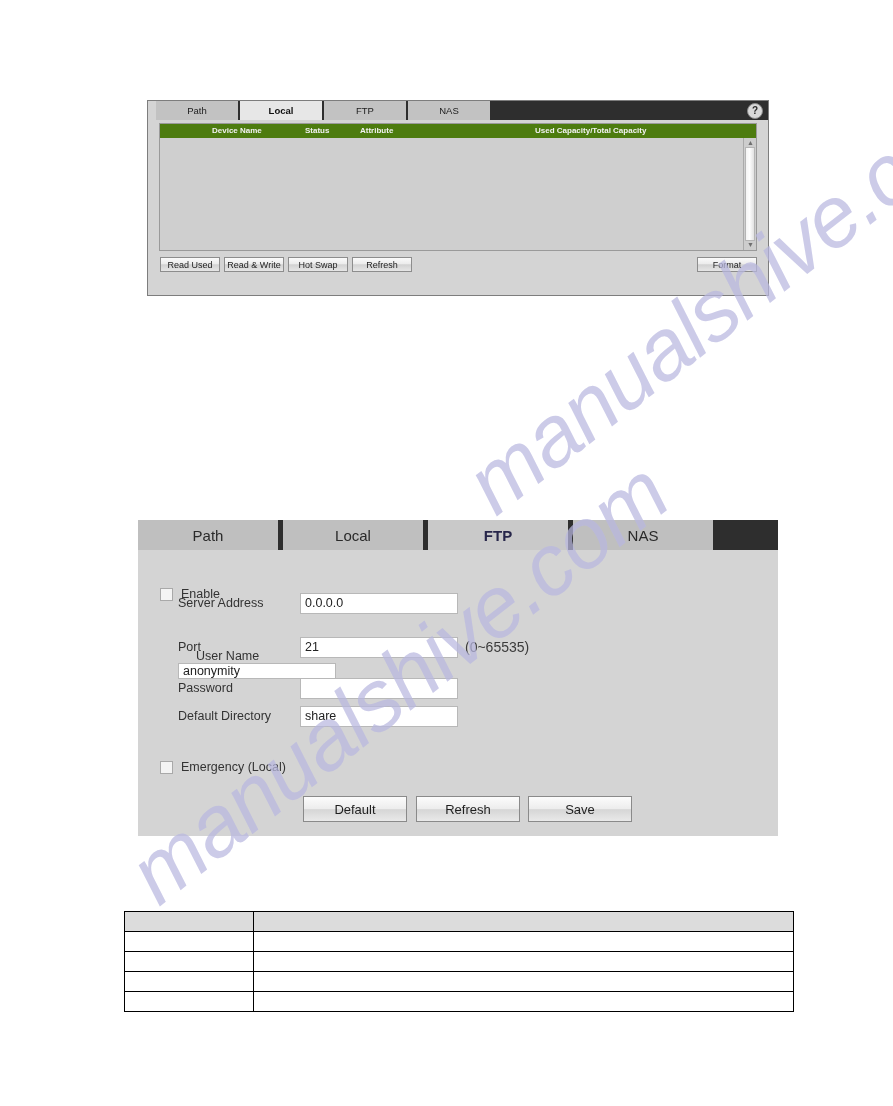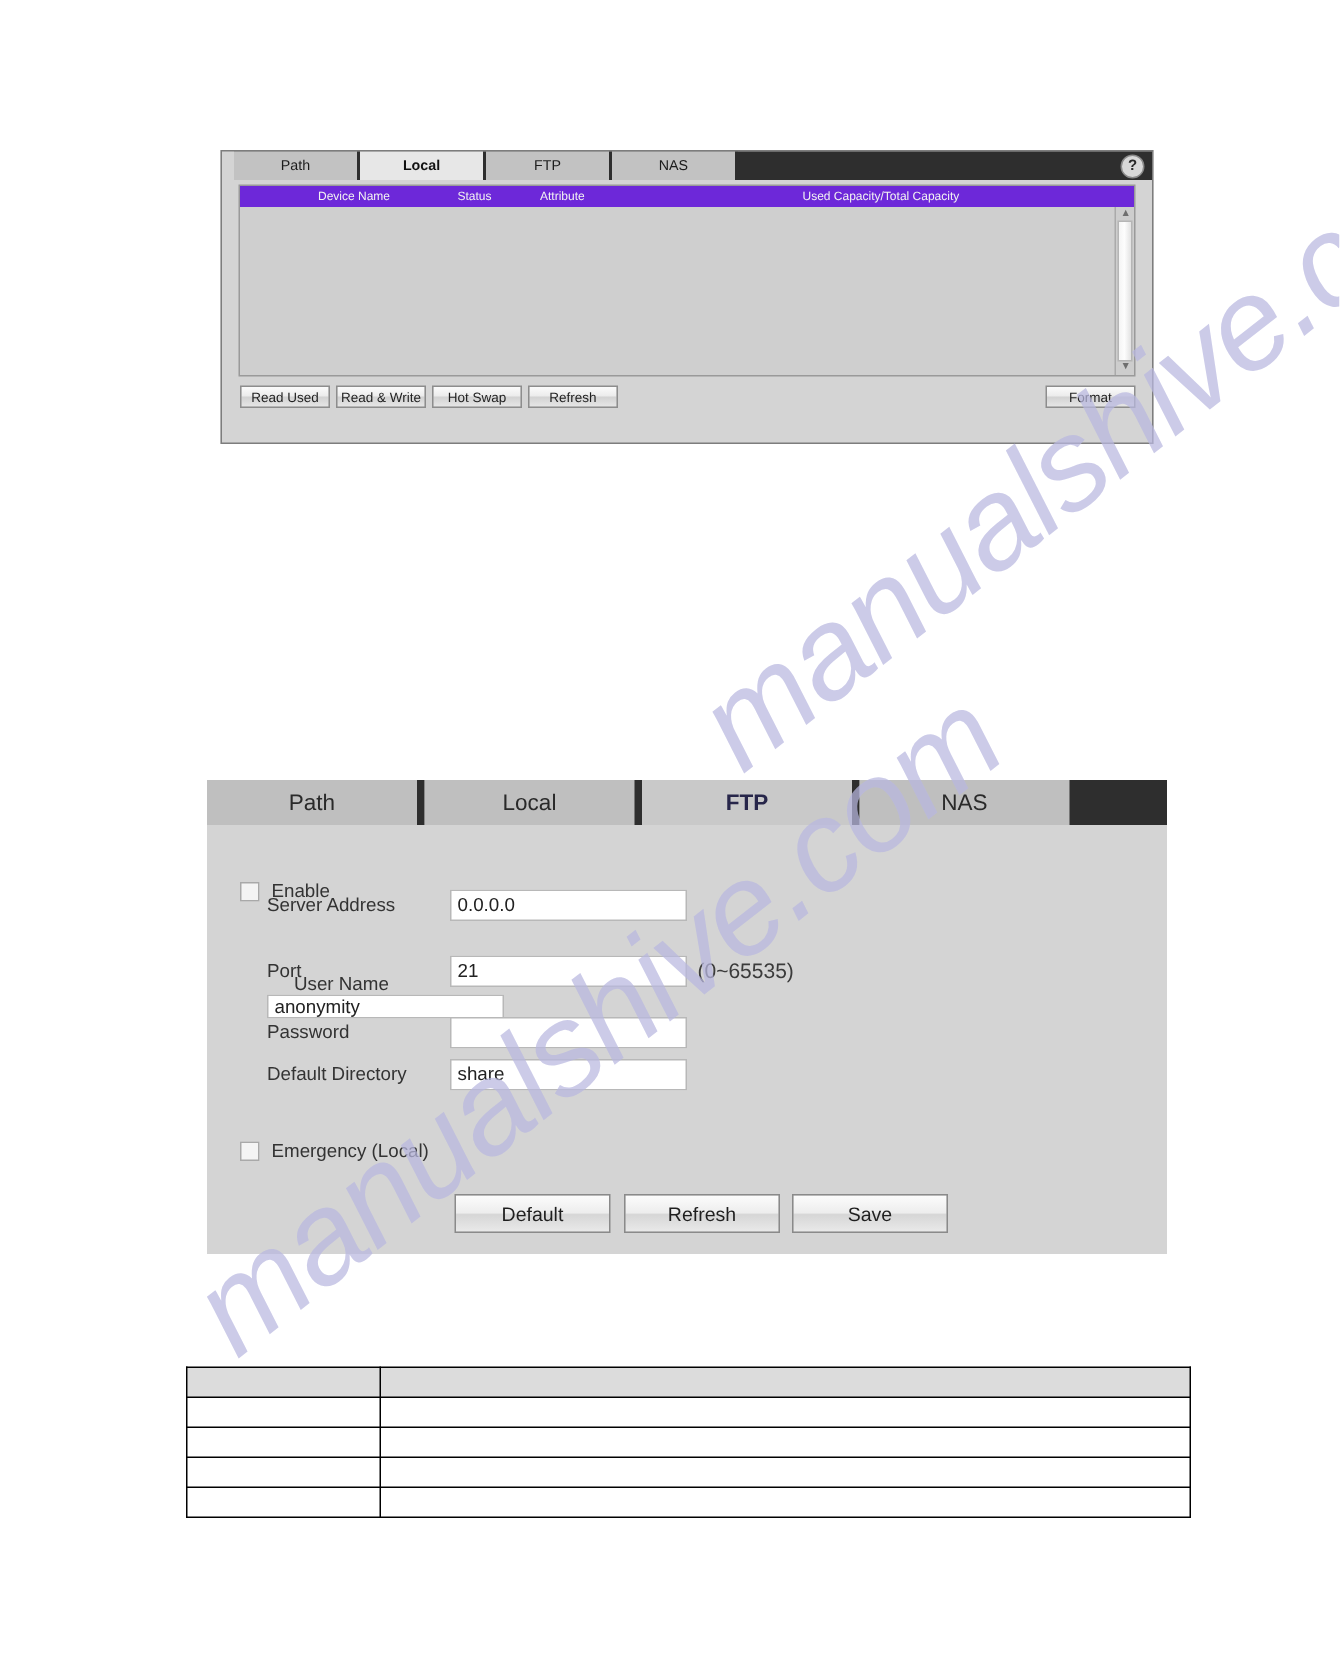--- a/index.html
+++ b/index.html
@@ -91,24 +91,24 @@
   .p1-listwrap {
     position: absolute;
     left: 11px; top: 22px;
     width: 598px; height: 128px;
     background: #d0d0d0;
     border: 1px solid #9a9a9a;
     box-sizing: border-box;
   }
   .p1-thead {
     height: 14px;
-    background: #6d28d9;
+    background: #4d7c0f;
     color: #f2f2f2;
     font-size: 8px;
-    font-weight: normal;
+    font-weight: bold;
     position: relative;
   }
   .p1-th {
     position: absolute;
     top: 2px;
     white-space: nowrap;
   }
   .p1-th.c0 { left: 52px; }
   .p1-th.c1 { left: 145px; }
   .p1-th.c2 { left: 200px; }

